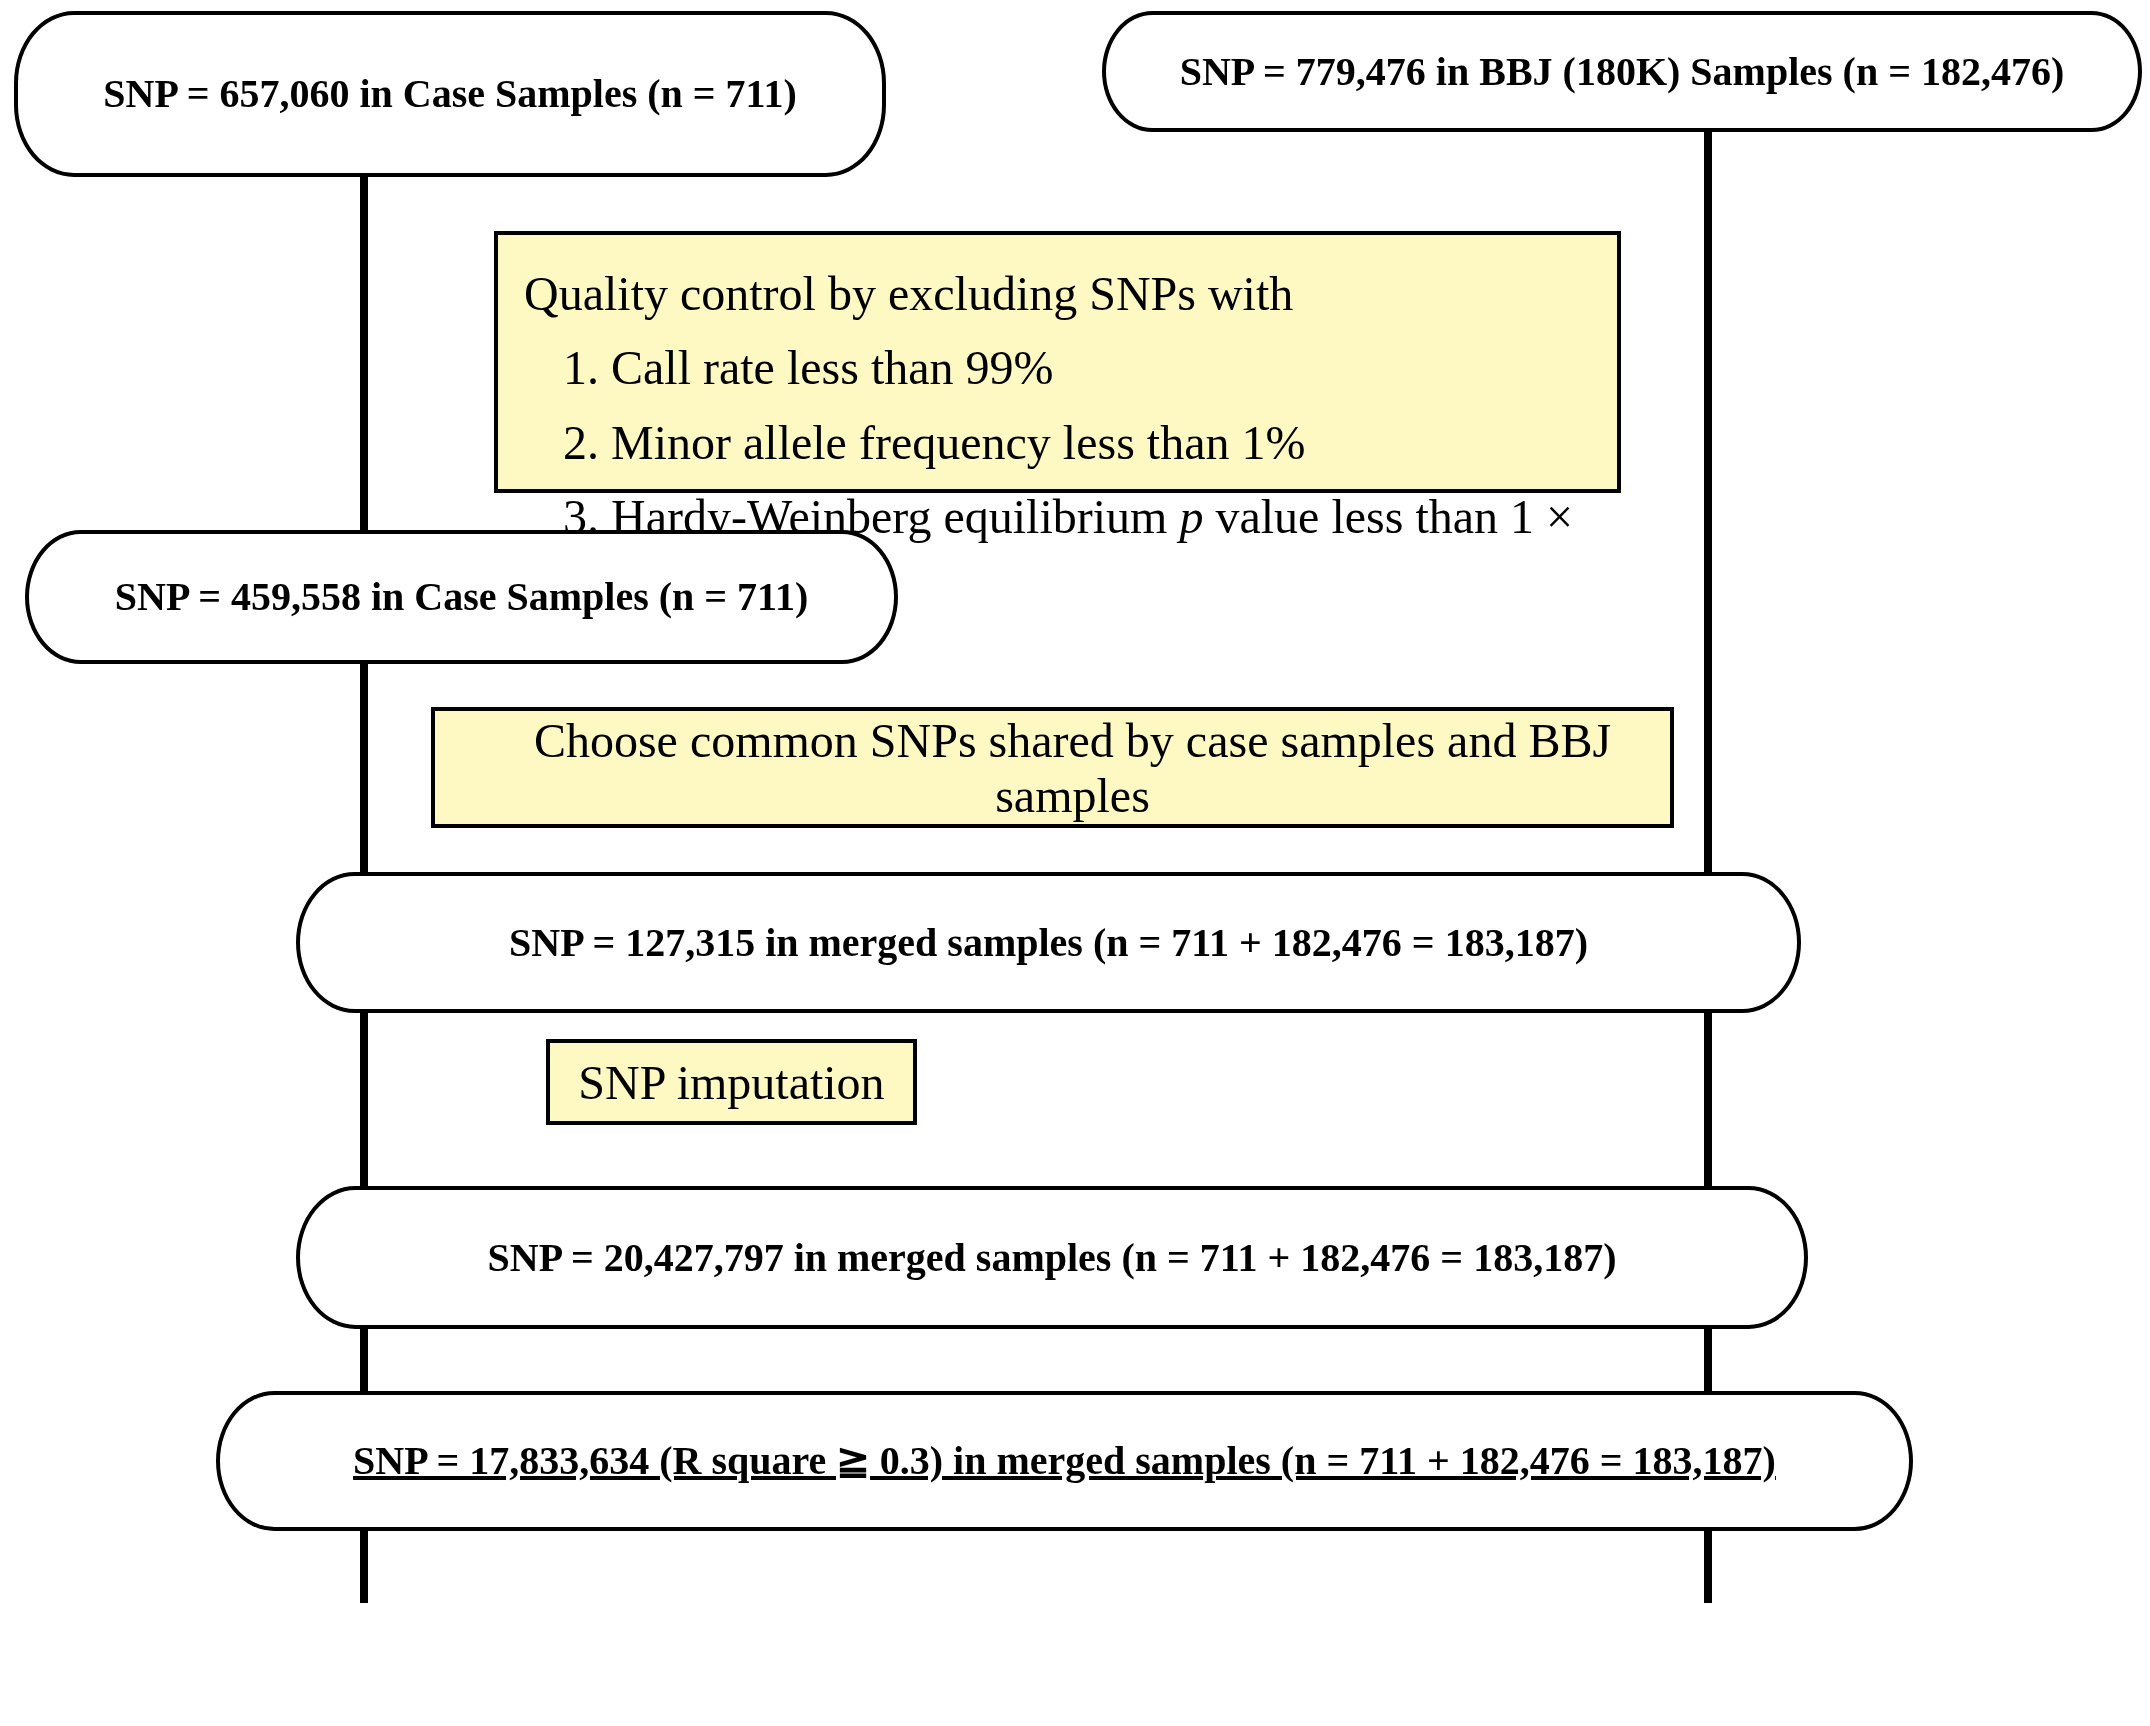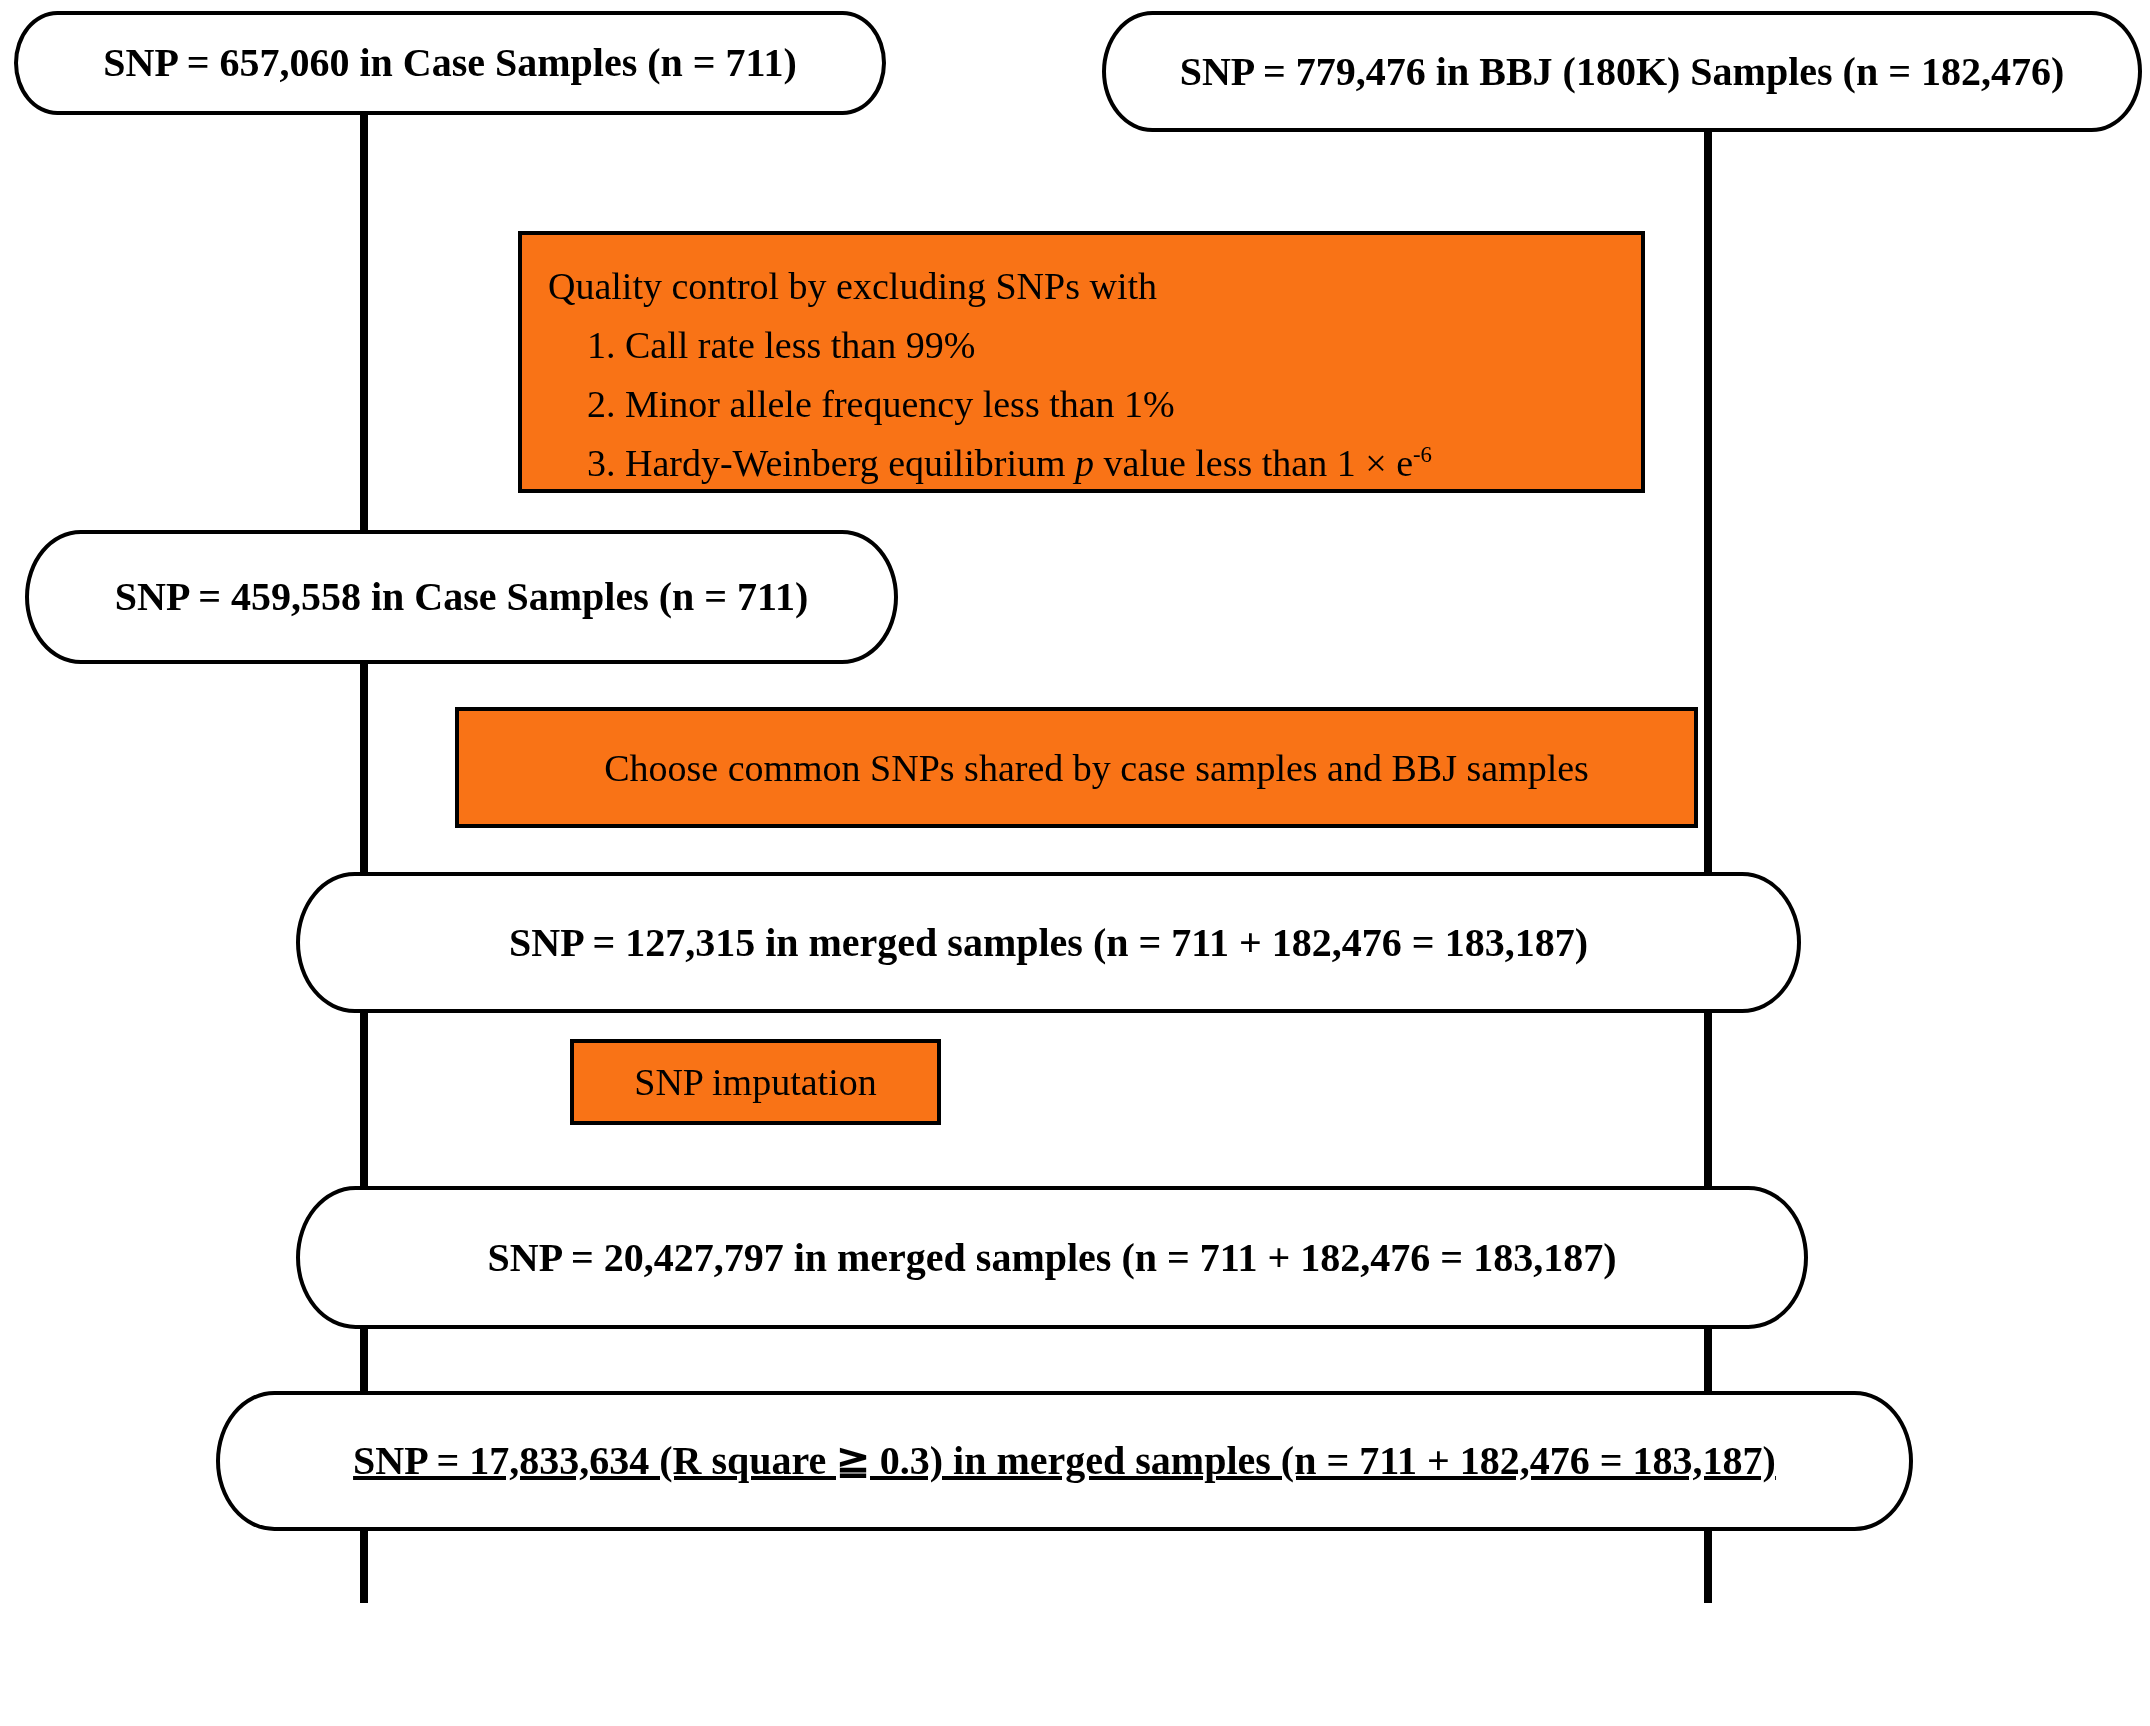--- a/index.html
+++ b/index.html
@@ -39,28 +39,27 @@
     text-align: center;
     font-weight: bold;
     font-size: 40px;
     line-height: 1.15;
     z-index: 1;
     padding: 0 27px;
   }
   .step {
     position: absolute;
     box-sizing: border-box;
-    background: #f97316;
+    background: #fef9c3;
     border: 4.9px solid #000000;
-    font-size: 38px;
+    font-size: 48px;
     z-index: 1;
-    margin-left: 24px;
   }
 
-  #node-case-initial { left: 14px;   top: 11px;   width: 872px; height: 104px; }
+  #node-case-initial { left: 14px;   top: 11px;   width: 872px; height: 166px; }
   #node-bbj-initial  { left: 1102px; top: 11px;   width: 1040px; height: 121px; }
   #node-case-qc      { left: 25px;   top: 530px;  width: 873px; height: 134px; }
   #node-bbj-qc       { left: 1027px; top: 530px;  width: 1081px; height: 134px; }
   #node-merged-common  { left: 296px; top: 872px; width: 1505px; height: 141px; }
   #node-merged-imputed { left: 296px; top: 1186px; width: 1512px; height: 143px; }
   #node-merged-rsquare { left: 216px; top: 1391px; width: 1697px; height: 140px; text-decoration: underline; }
   #node-merged-maf     { left: 125px; top: 1581px; width: 1865px; height: 136px; }
 
   #step-qc {
     left: 494px; top: 231px; width: 1127px; height: 262px;

